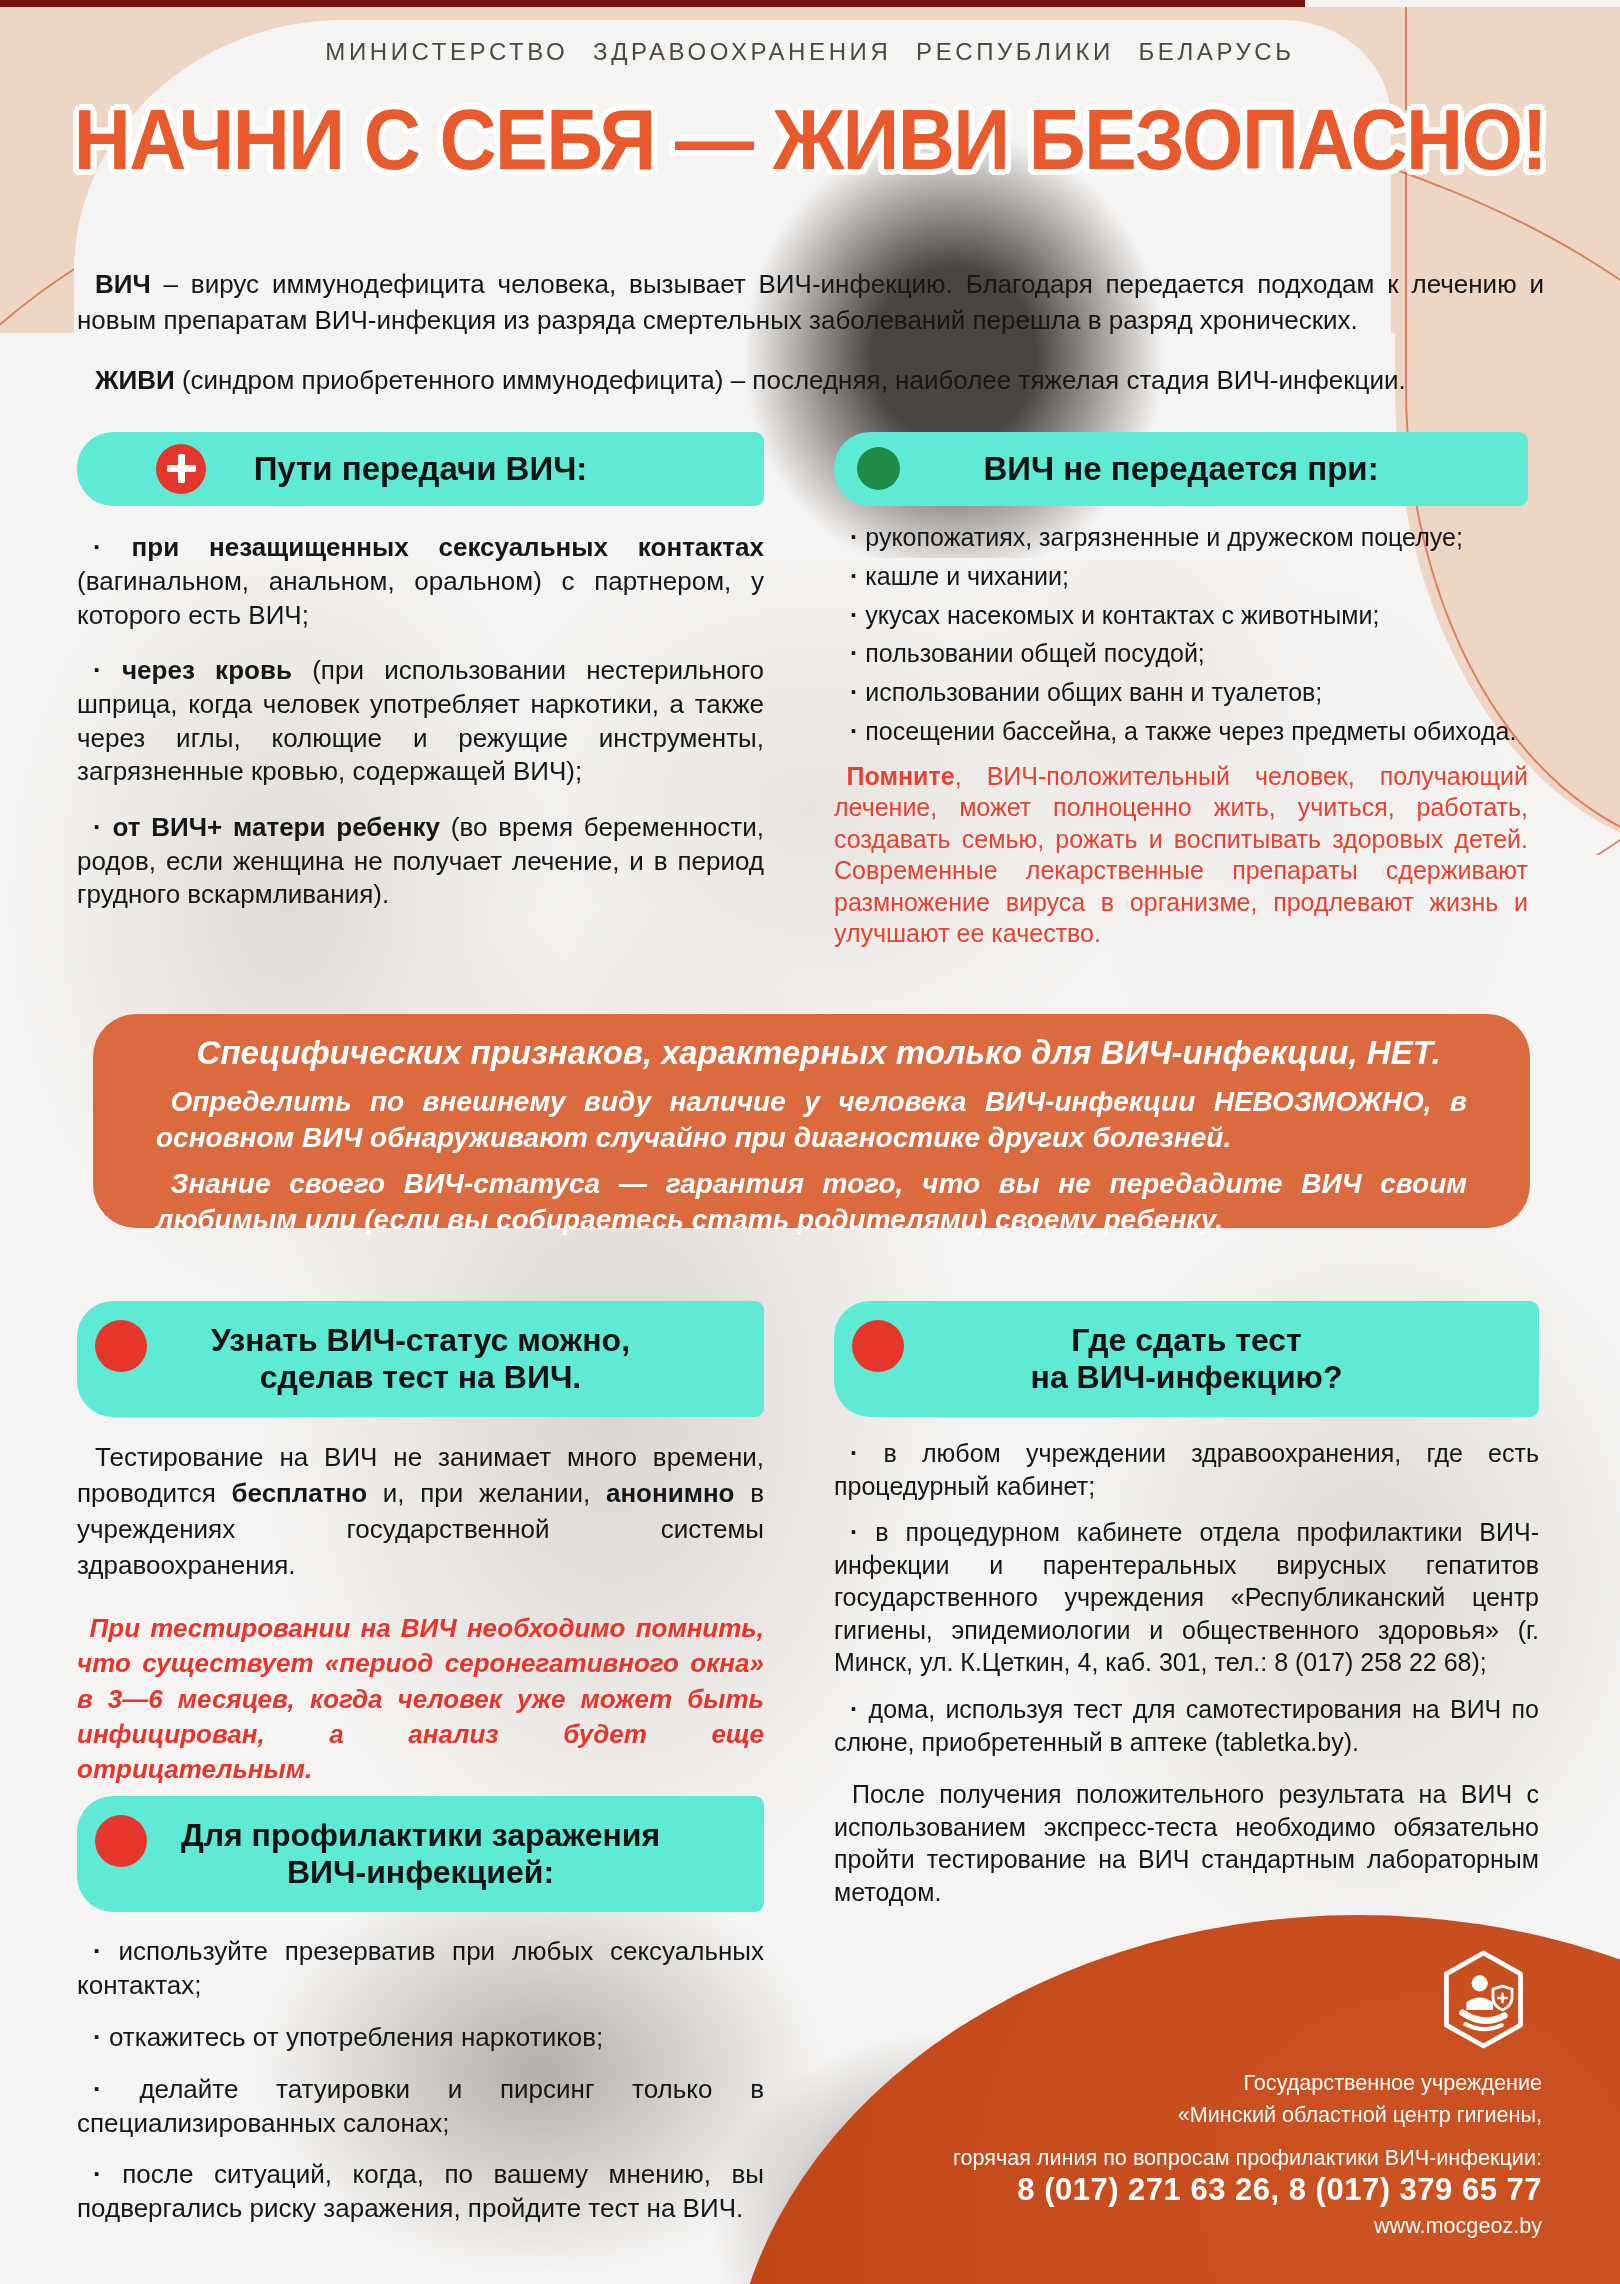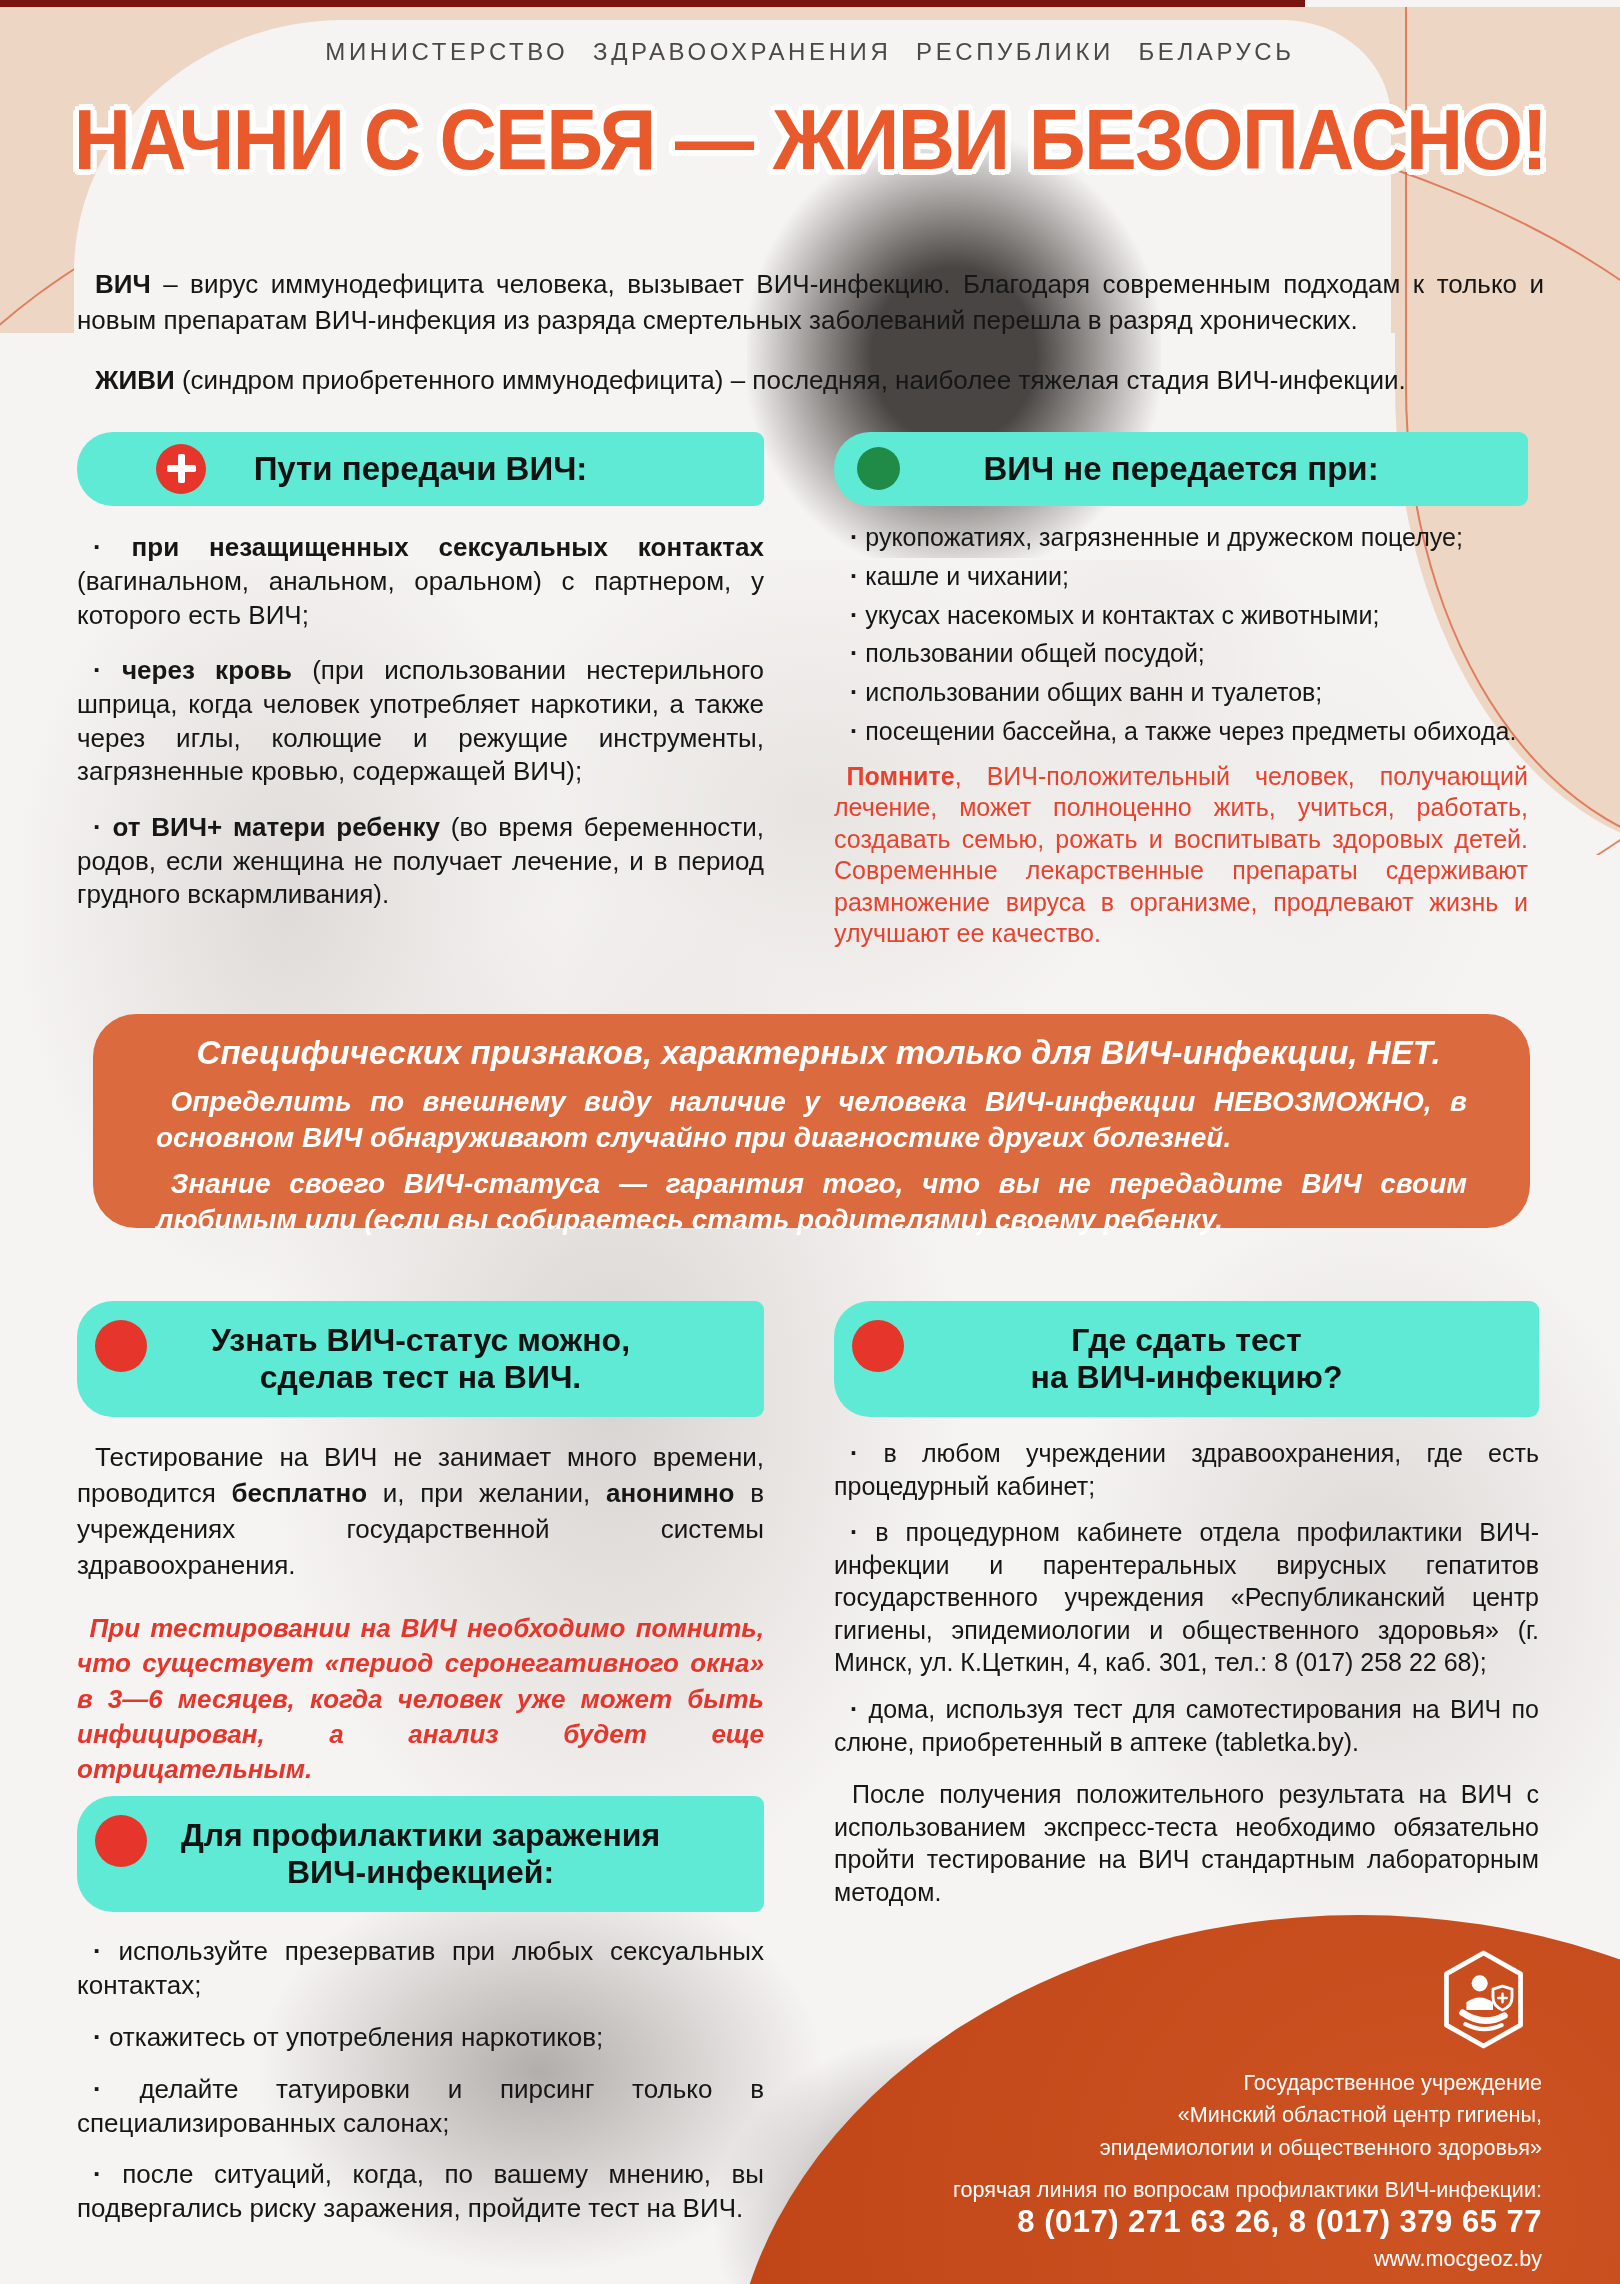--- a/index.html
+++ b/index.html
@@ -109,21 +109,21 @@
       <div class="arc-blob-inset"></div>
     </div>
   <div class="white-panel"></div>
   <div class="hair-blob"></div>
   <div class="top-strip"></div>
 
   <div class="ministry">МИНИСТЕРСТВО ЗДРАВООХРАНЕНИЯ РЕСПУБЛИКИ БЕЛАРУСЬ</div>
   <h1 class="title">НАЧНИ С СЕБЯ — ЖИВИ БЕЗОПАСНО!</h1>
 
   <div class="intro">
-    <p><b>ВИЧ</b><span> – вирус иммунодефицита человека, вызывает ВИЧ-инфекцию. Благодаря современным подходам к только и новым препаратам ВИЧ-инфекция из разряда смертельных заболеваний перешла в разряд хронических.</span></p>
+    <p><b>ВИЧ</b><span> – вирус иммунодефицита человека, вызывает ВИЧ-инфекцию. Благодаря передается подходам к лечению и новым препаратам ВИЧ-инфекция из разряда смертельных заболеваний перешла в разряд хронических.</span></p>
     <p><b>ЖИВИ</b><span> (синдром приобретенного иммунодефицита) – последняя, наиболее тяжелая стадия ВИЧ-инфекции.</span></p>
   </div>
 
   <div class="col" id="col-trans">
     <div class="sec-bar">
       <span class="circle red big-offset">
           <span class="plus-h"></span>
           <span class="plus-v"></span>
         </span>
       <span>Пути передачи ВИЧ:</span>
@@ -201,20 +201,19 @@
     <circle cx="46" cy="35" r="8.5" fill="#fff"></circle>
     <path d="M32 55 q14 -10 28 0 l0 8 l-28 0 z" fill="#fff"></path>
     <path d="M60 41 l10 -3 10 3 v9 q0 9 -10 13 q-10 -4 -10 -13 z" fill="none" stroke="#fff" stroke-width="3" stroke-linejoin="round"></path>
     <path d="M70 46 v9 M65.5 50.5 h9" stroke="#fff" stroke-width="2.6" stroke-linecap="round"></path>
     <path d="M28 66 q22 15 44 3" stroke="#fff" stroke-width="7" fill="none" stroke-linecap="round"></path>
     <path d="M31 78 q19 10 38 1" stroke="#fff" stroke-width="4.5" fill="none" stroke-linecap="round"></path>
   </svg>
   <div class="footer-text">
     <div class="org">Государственное учреждение</div>
     <div class="org">«Минский областной центр гигиены,</div>
-    <div class="org">эпидемиологии и общественного здоровья»</div>
     <div class="hotline">горячая линия по вопросам профилактики ВИЧ-инфекции:</div>
     <div class="phones">8 (017) 271 63 26, 8 (017) 379 65 77</div>
     <div class="site">www.mocgeoz.by</div>
   </div>
 
 </div>
 
 
 </body></html>

